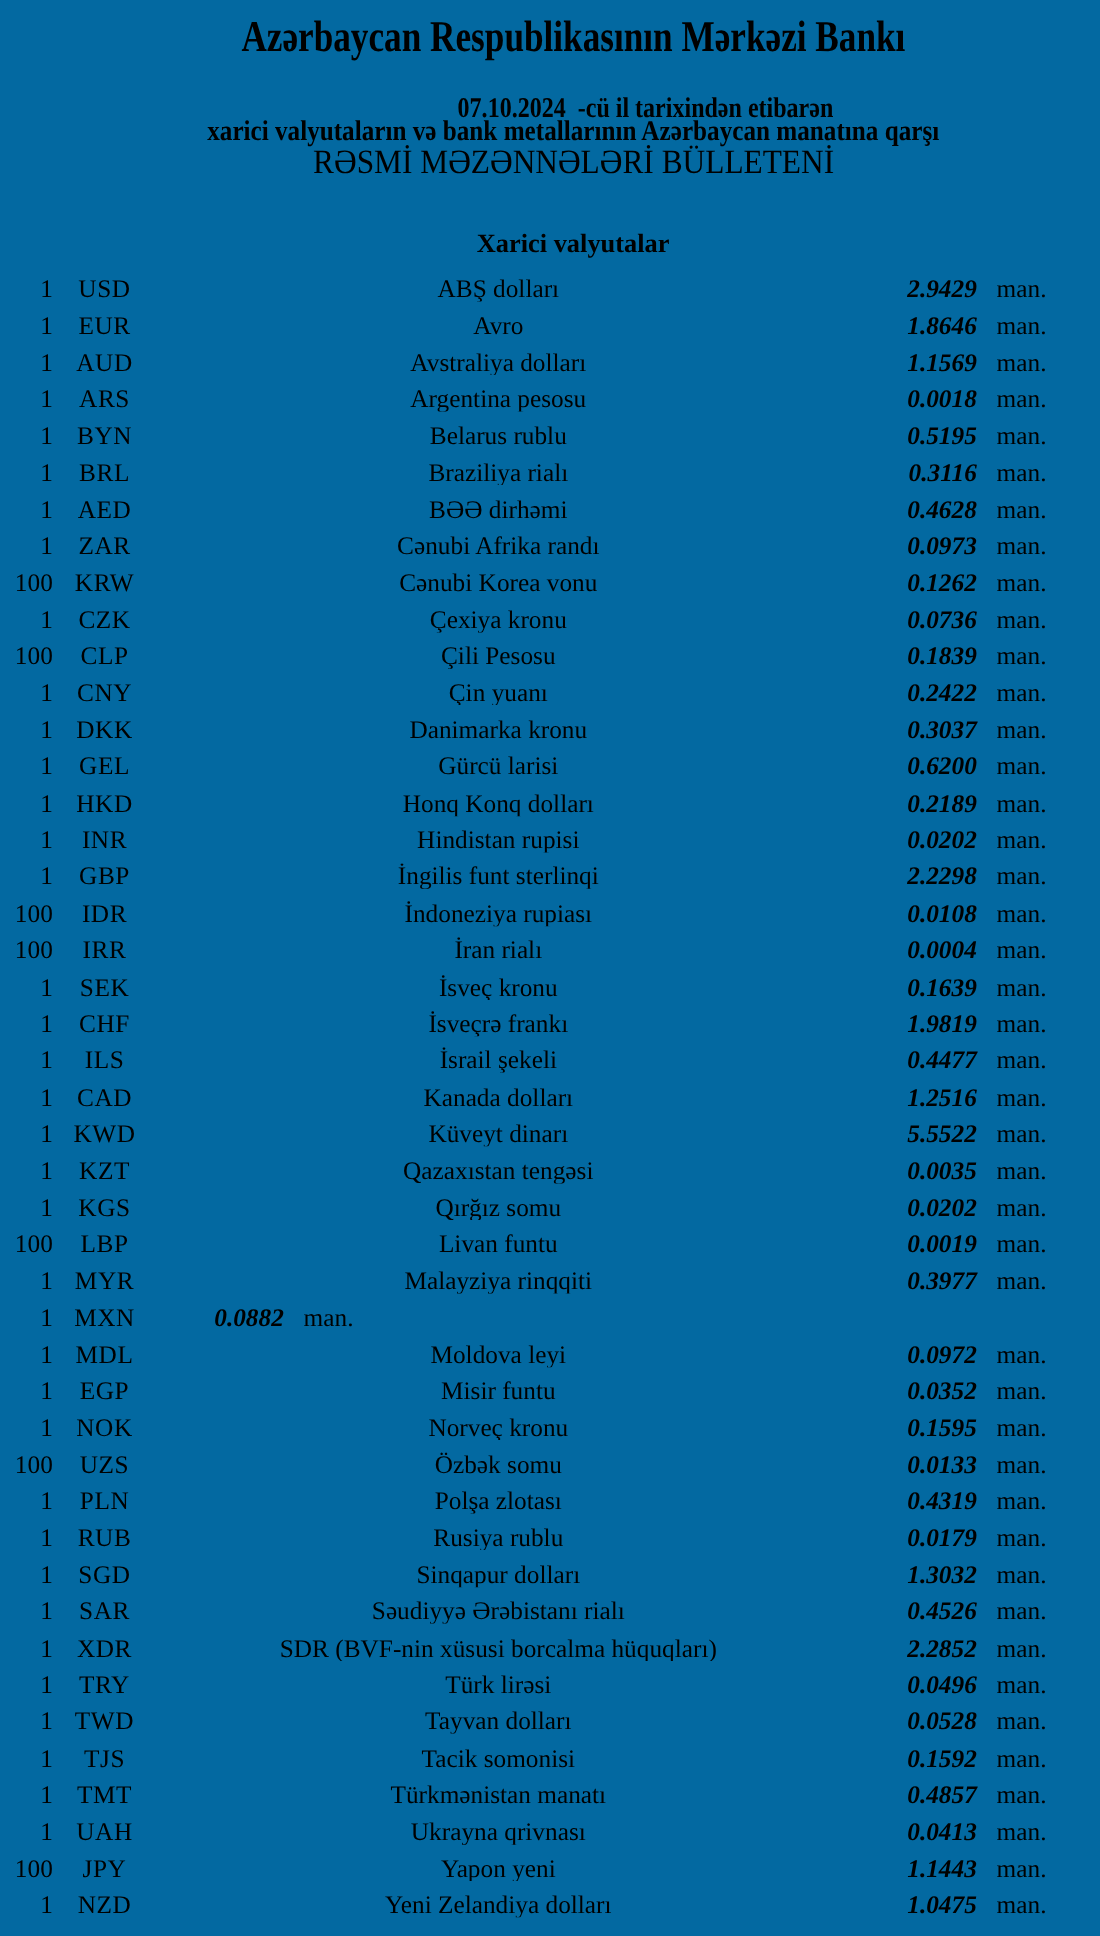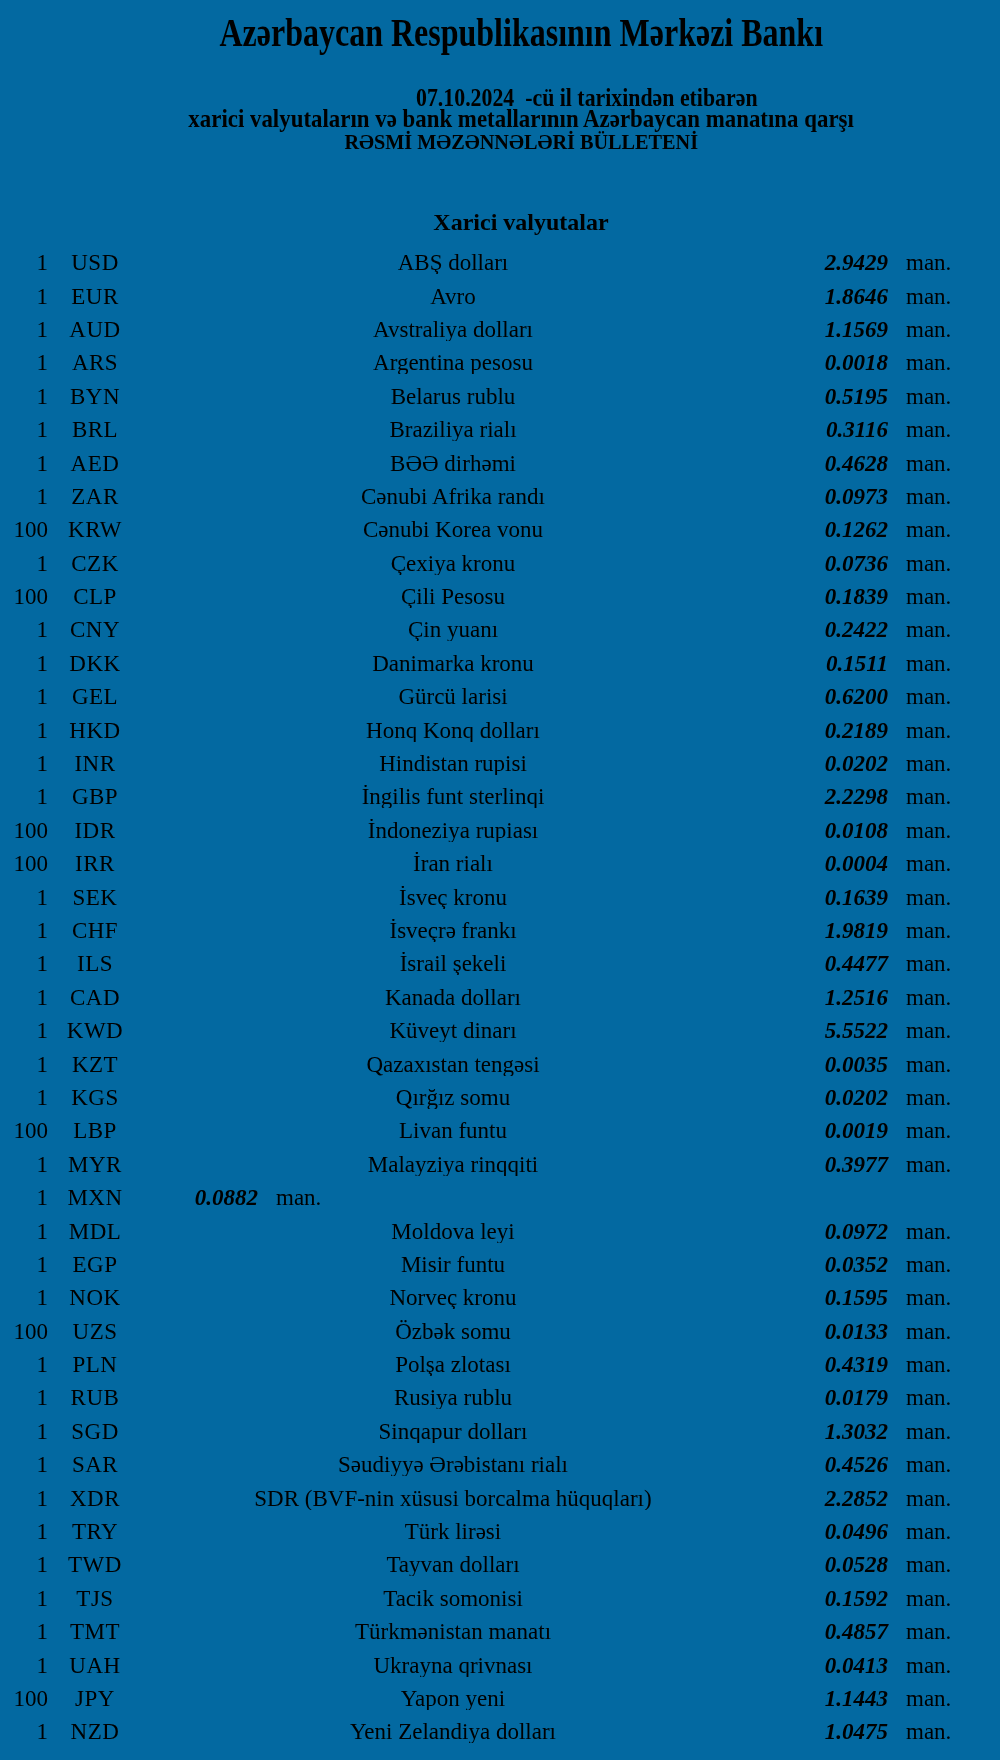--- a/index.html
+++ b/index.html
@@ -18,21 +18,21 @@
 
   .bank-title{top:13px;font-size:40px;font-weight:bold;}
   .bank-title>span{transform:scaleX(0.80);transform-origin:center;}
 
   .date-line{position:absolute;left:390px;top:59px;font-size:26px;font-weight:bold;line-height:1;white-space:pre;}
   .date-line>span{display:inline-block;transform:scaleX(0.84);transform-origin:left;white-space:pre;}
 
   .subtitle-line{top:106px;font-size:26px;font-weight:bold;}
   .subtitle-line>span{transform:scaleX(0.88);transform-origin:center;}
 
-  .bulletin-line{top:131px;font-size:22px;font-weight:bold;}
+  .bulletin-line{top:131px;font-size:31px;font-weight:normal;}
   .bulletin-line>span{transform:scaleX(0.92);transform-origin:center;}
 
   .section-title{top:210px;font-size:24px;font-weight:bold;}
 
   
   .rates{position:absolute;top:246px;left:0;width:1000px;}
   .row{
     display:flex;align-items:center;
     height:33.4px;
     padding-right:38px;
@@ -151,21 +151,21 @@
         <span class="qty">1</span>
         <span class="code">CNY</span>
         <span class="name">Çin yuanı</span>
         <span class="rate">0.2422</span>
         <span class="unit">man.</span>
       </div>
       <div class="row">
         <span class="qty">1</span>
         <span class="code">DKK</span>
         <span class="name">Danimarka kronu</span>
-        <span class="rate">0.1511</span>
+        <span class="rate">0.3037</span>
         <span class="unit">man.</span>
       </div>
       <div class="row">
         <span class="qty">1</span>
         <span class="code">GEL</span>
         <span class="name">Gürcü larisi</span>
         <span class="rate">0.6200</span>
         <span class="unit">man.</span>
       </div>
       <div class="row">

